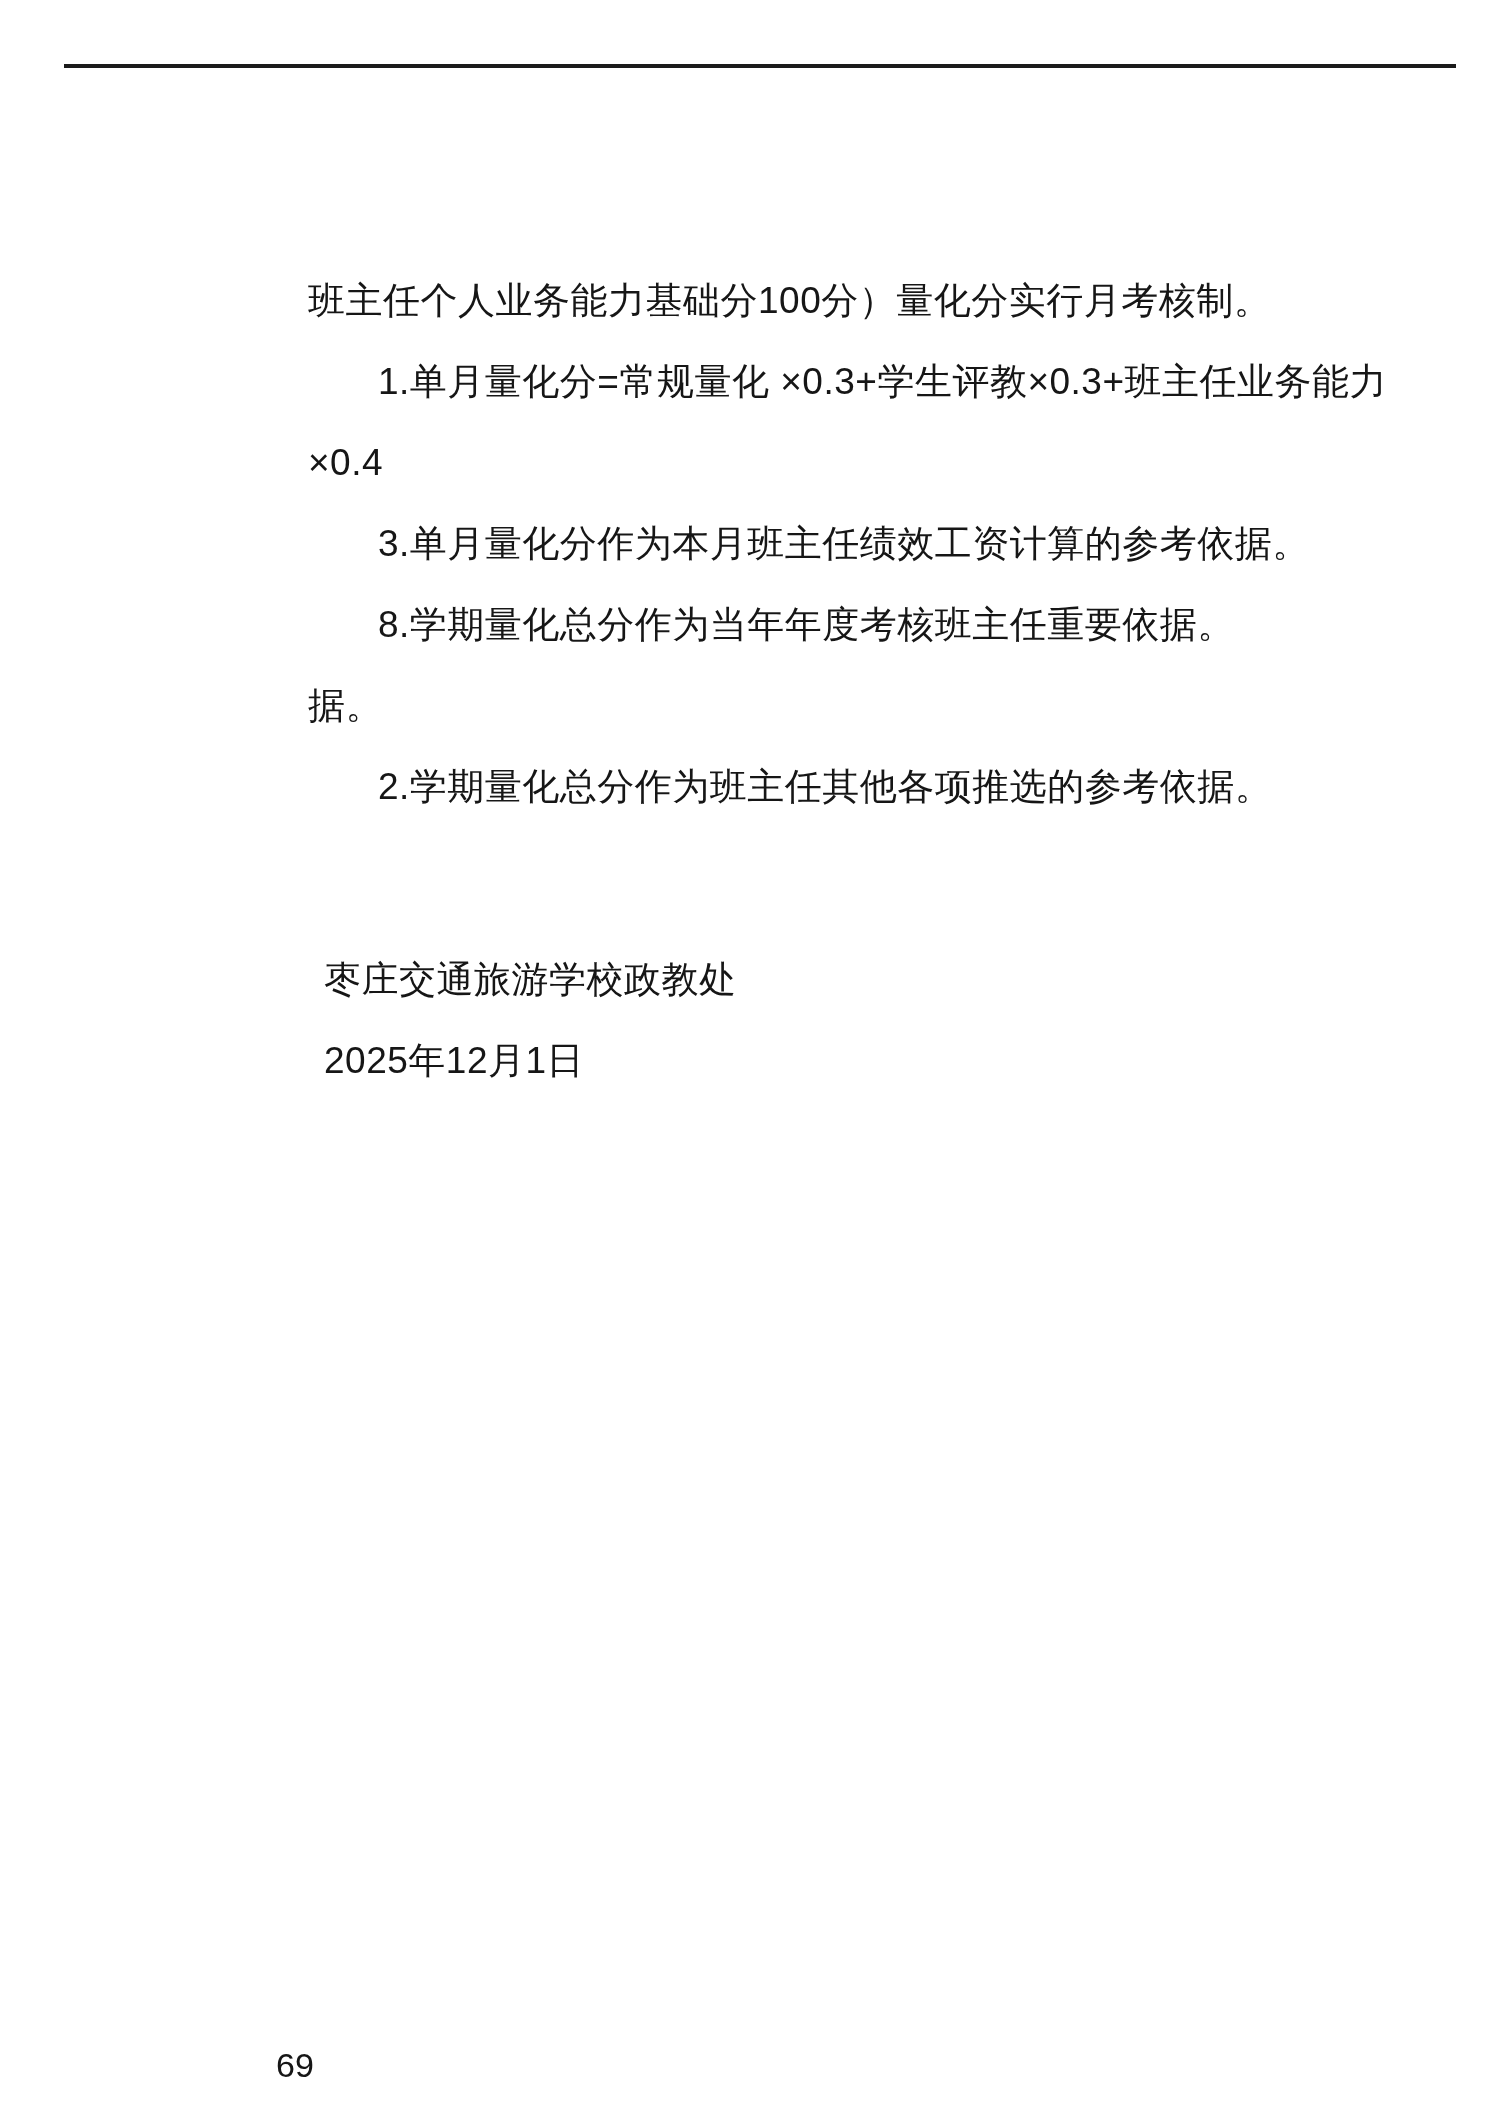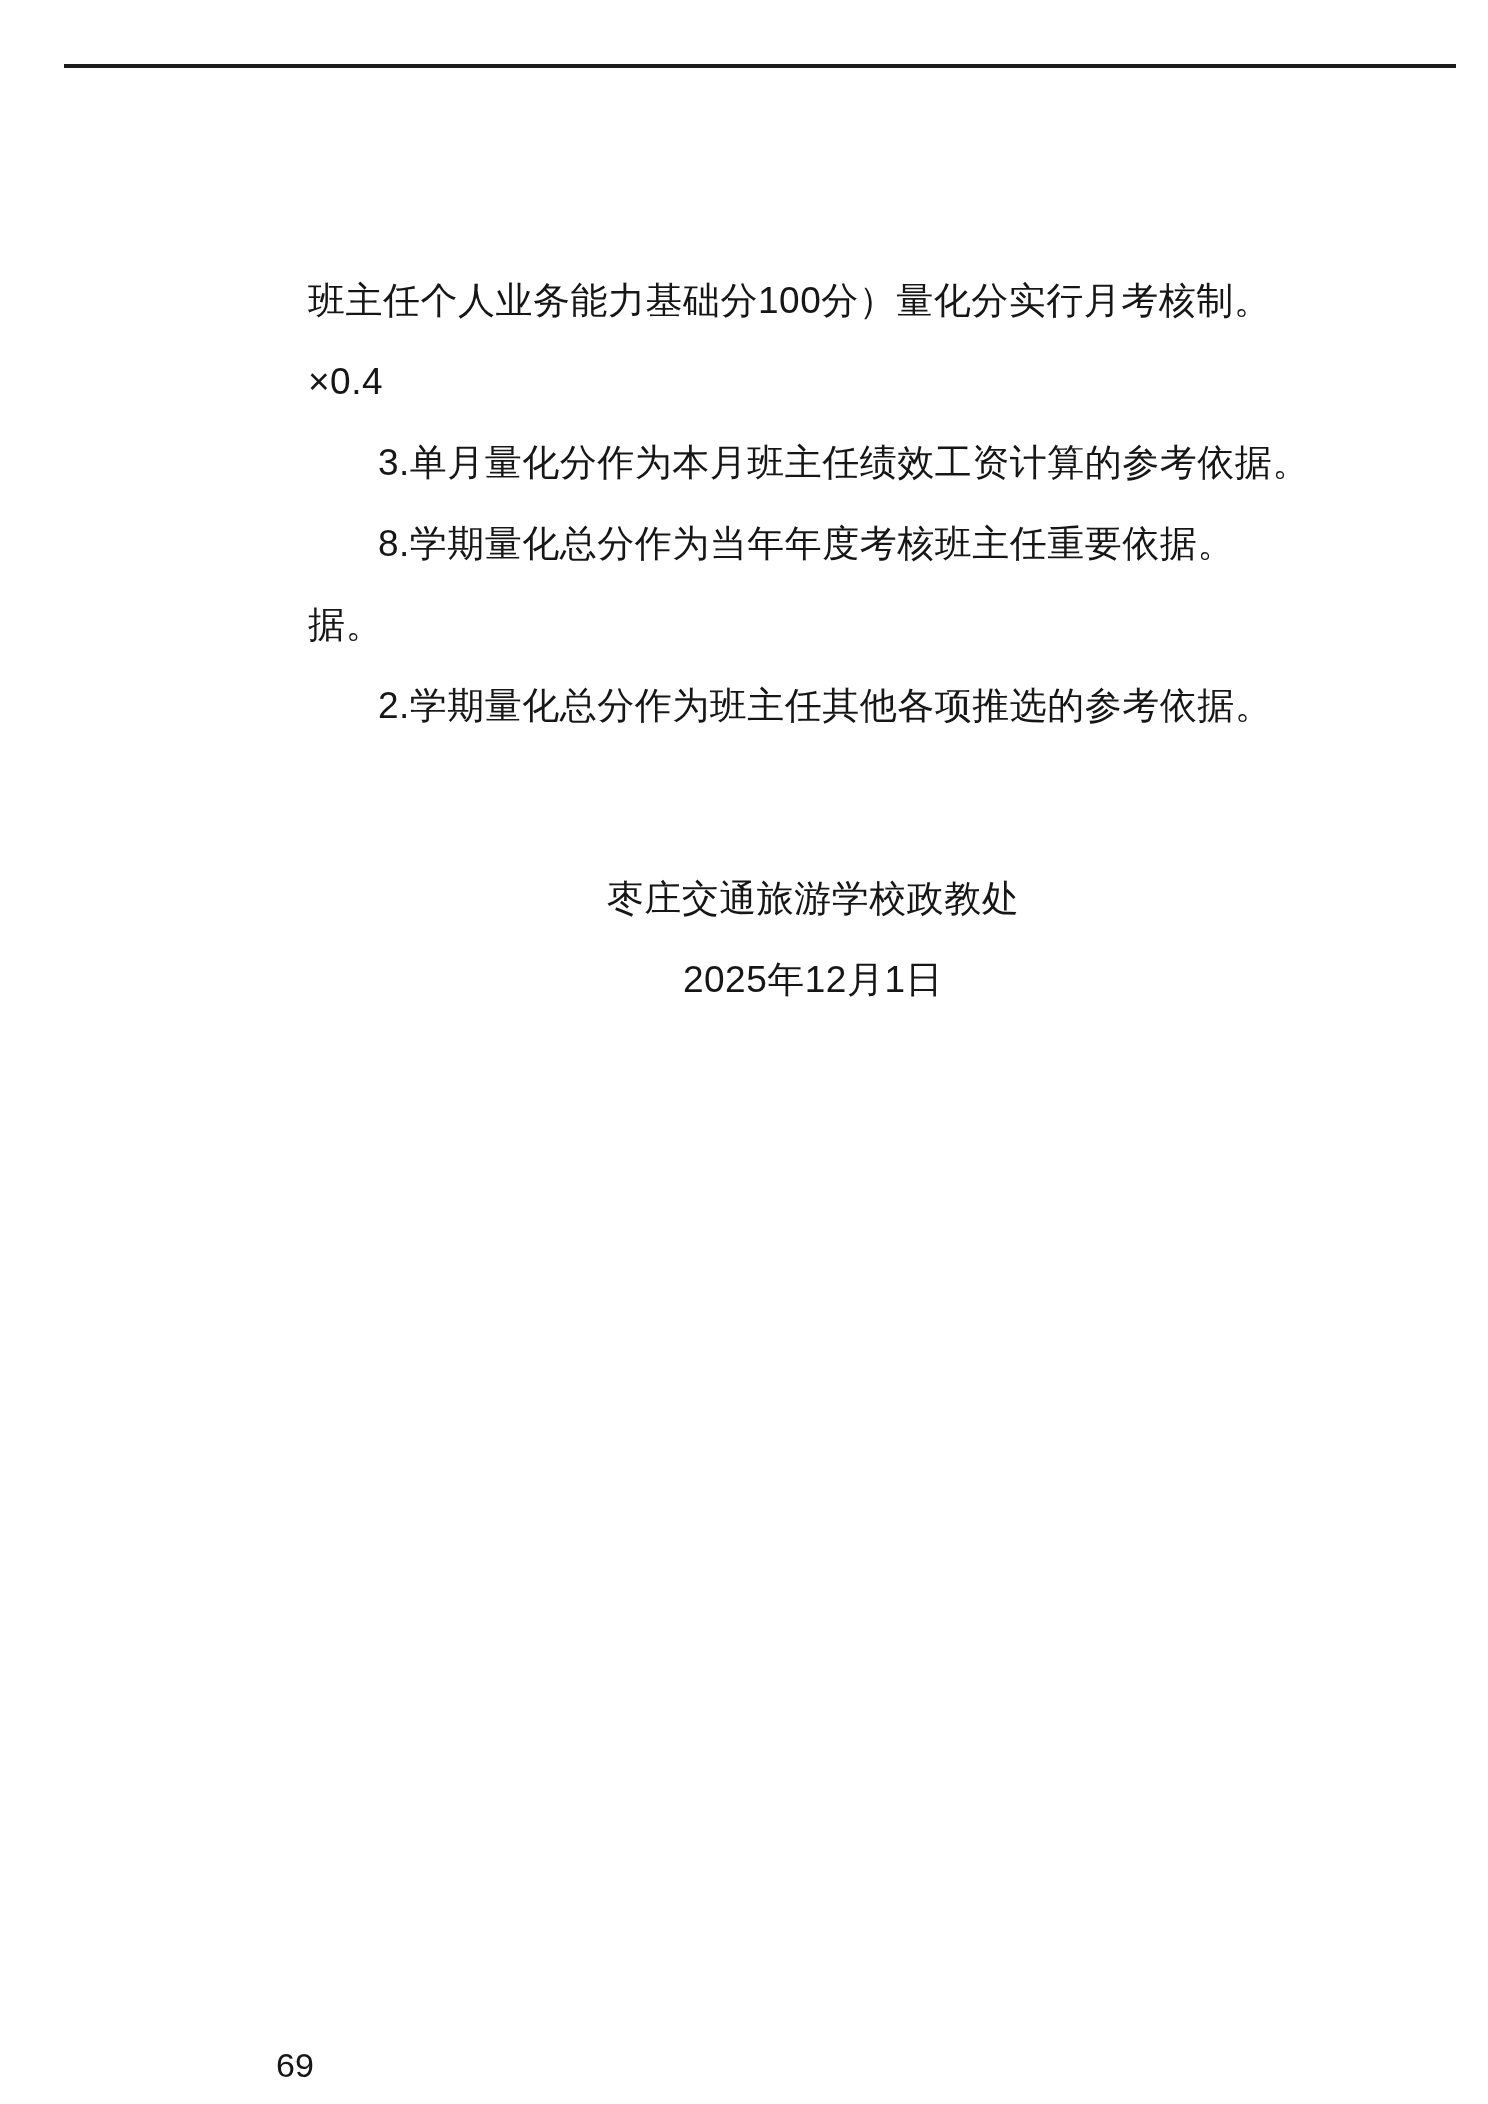--- a/index.html
+++ b/index.html
@@ -39,21 +39,21 @@
     line-height: 65px;
     height: 65px;
     white-space: pre;
     letter-spacing: 0.5px;
   }
   .line.indent {
     text-indent: 70px;
   }
   .signature {
     margin-top: 128px;
-    text-align: center;
+    text-align: left;
   }
   .signature .line {
     text-indent: 0;
   }
   .page-number {
     position: absolute;
     left: 212px;
     top: 1986px;
     width: 1042px;
     text-align: left;
@@ -63,20 +63,21 @@
   }
 </style>
 </head>
 <body>
 
 <div class="page">
   <div class="top-bar"></div>
 
   <div class="doc">
     <div class="line">班主任个人业务能力基础分100分）量化分实行月考核制。</div>
+    <div class="line indent">1.单月量化分=常规量化 ×0.3+学生评教×0.3+班主任业务能力</div>
     <div class="line">×0.4</div>
     <div class="line indent">3.单月量化分作为本月班主任绩效工资计算的参考依据。</div>
     <div class="line indent">8.学期量化总分作为当年年度考核班主任重要依据。</div>
     <div class="line">据。</div>
     <div class="line indent">2.学期量化总分作为班主任其他各项推选的参考依据。</div>
 
     <div class="signature">
       <div class="line">枣庄交通旅游学校政教处</div>
       <div class="line">2025年12月1日</div>
     </div>

